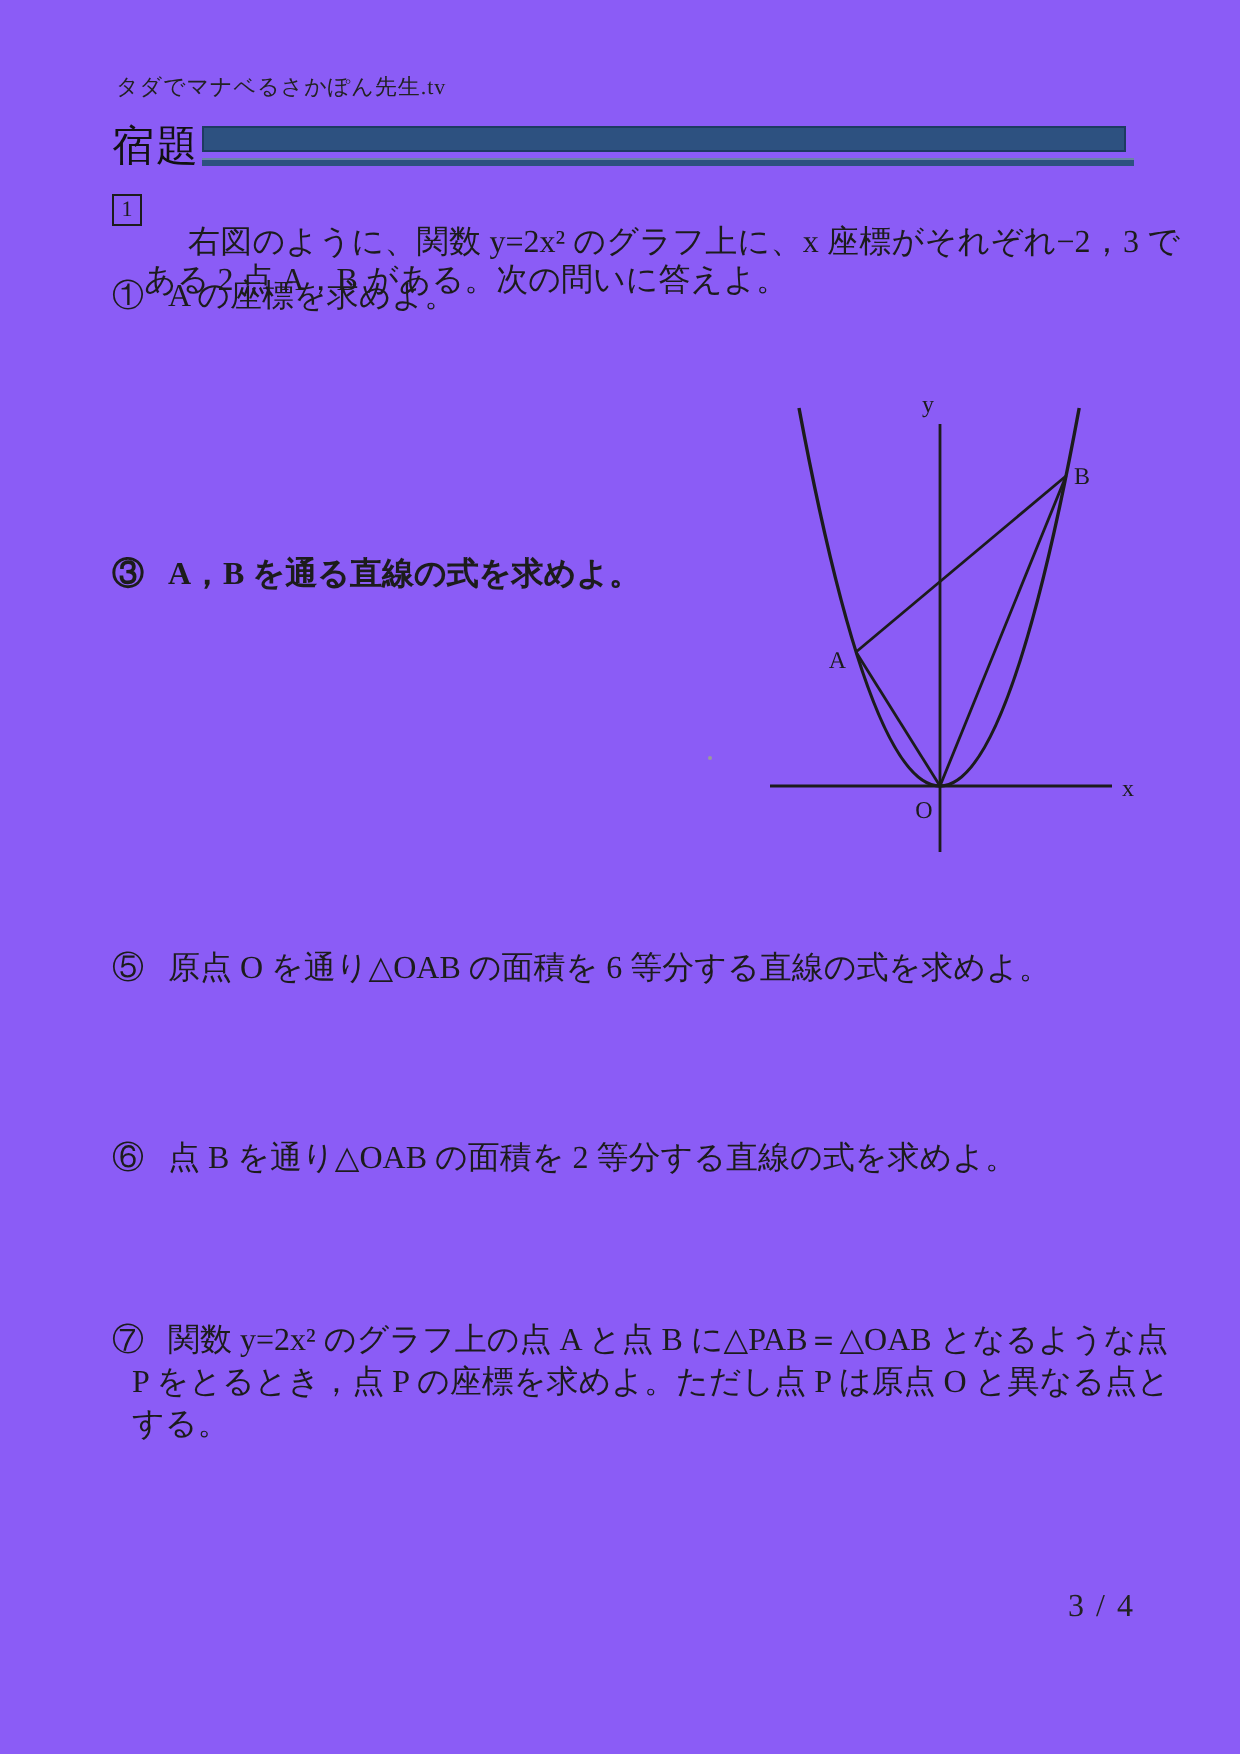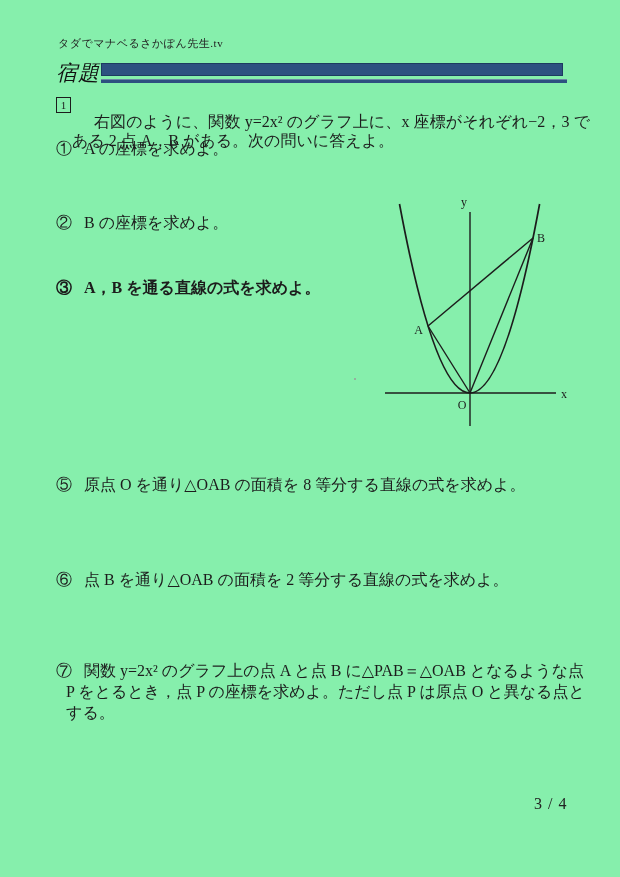--- a/index.html
+++ b/index.html
@@ -1,30 +1,30 @@
 <!DOCTYPE html>
 <html lang="ja"><head>
 <meta charset="utf-8">
 <style>
   html,body{margin:0;padding:0;background:#ffffff;}
   .page{
     position:relative;
     width:620px;height:877px;
-    background:#86efac;
+    background:#8b5cf6;
     font-family:"Liberation Serif","DejaVu Serif",serif;
     color:#1c1c1c;
     overflow:hidden;
   }
   .site-header{
     position:absolute;left:58px;top:36px;
     font-size:11px;letter-spacing:0.5px;color:#222;
   }
   .page-title{
     position:absolute;left:56px;top:59px;
-    font-size:21px;color:#111;letter-spacing:1px;font-style:italic;
+    font-size:21px;color:#111;letter-spacing:1px;
   }
   .bar-thick{
     position:absolute;left:101px;top:63px;
     width:462px;height:13px;
     background:#2d5180;border:1px solid #1d3b60;box-sizing:border-box;
   }
   .bar-thin{
     position:absolute;left:101px;top:79px;
     width:466px;height:4px;
     background:#2d5180;border-top:1px solid #6b85a6;box-sizing:border-box;
@@ -75,28 +75,25 @@
   <div class="page-title">宿題</div>
   <div class="bar-thick"></div>
   <div class="bar-thin"></div>
 
   <div class="problem-number">1</div>
   <p class="problem-statement">右図のように、関数 y=2x² のグラフ上に、x 座標がそれぞれ−2，3 である 2 点 A，B がある。次の問いに答えよ。</p>
 
   <div class="question q1">
     <span class="q-marker">①</span><span>A の座標を求めよ。</span>
   </div>
-  <div class="question q2">
-    <span class="q-marker">②</span><span>B の座標を求めよ。</span>
-  </div>
   <div class="question q3">
     <span class="q-marker">③</span><span>A，B を通る直線の式を求めよ。</span>
   </div>
   <div class="question q5">
-    <span class="q-marker">⑤</span><span>原点 O を通り△OAB の面積を 8 等分する直線の式を求めよ。</span>
+    <span class="q-marker">⑤</span><span>原点 O を通り△OAB の面積を 6 等分する直線の式を求めよ。</span>
   </div>
   <div class="question q6">
     <span class="q-marker">⑥</span><span>点 B を通り△OAB の面積を 2 等分する直線の式を求めよ。</span>
   </div>
   <div class="question q7">
     <span class="q-marker">⑦</span><span>関数 y=2x² のグラフ上の点 A と点 B に△PAB＝△OAB となるような点 P をとるとき，点 P の座標を求めよ。ただし点 P は原点 O と異なる点とする。</span>
   </div>
 
   <svg class="graph" viewBox="0 0 224 252" xmlns="http://www.w3.org/2000/svg">
 

